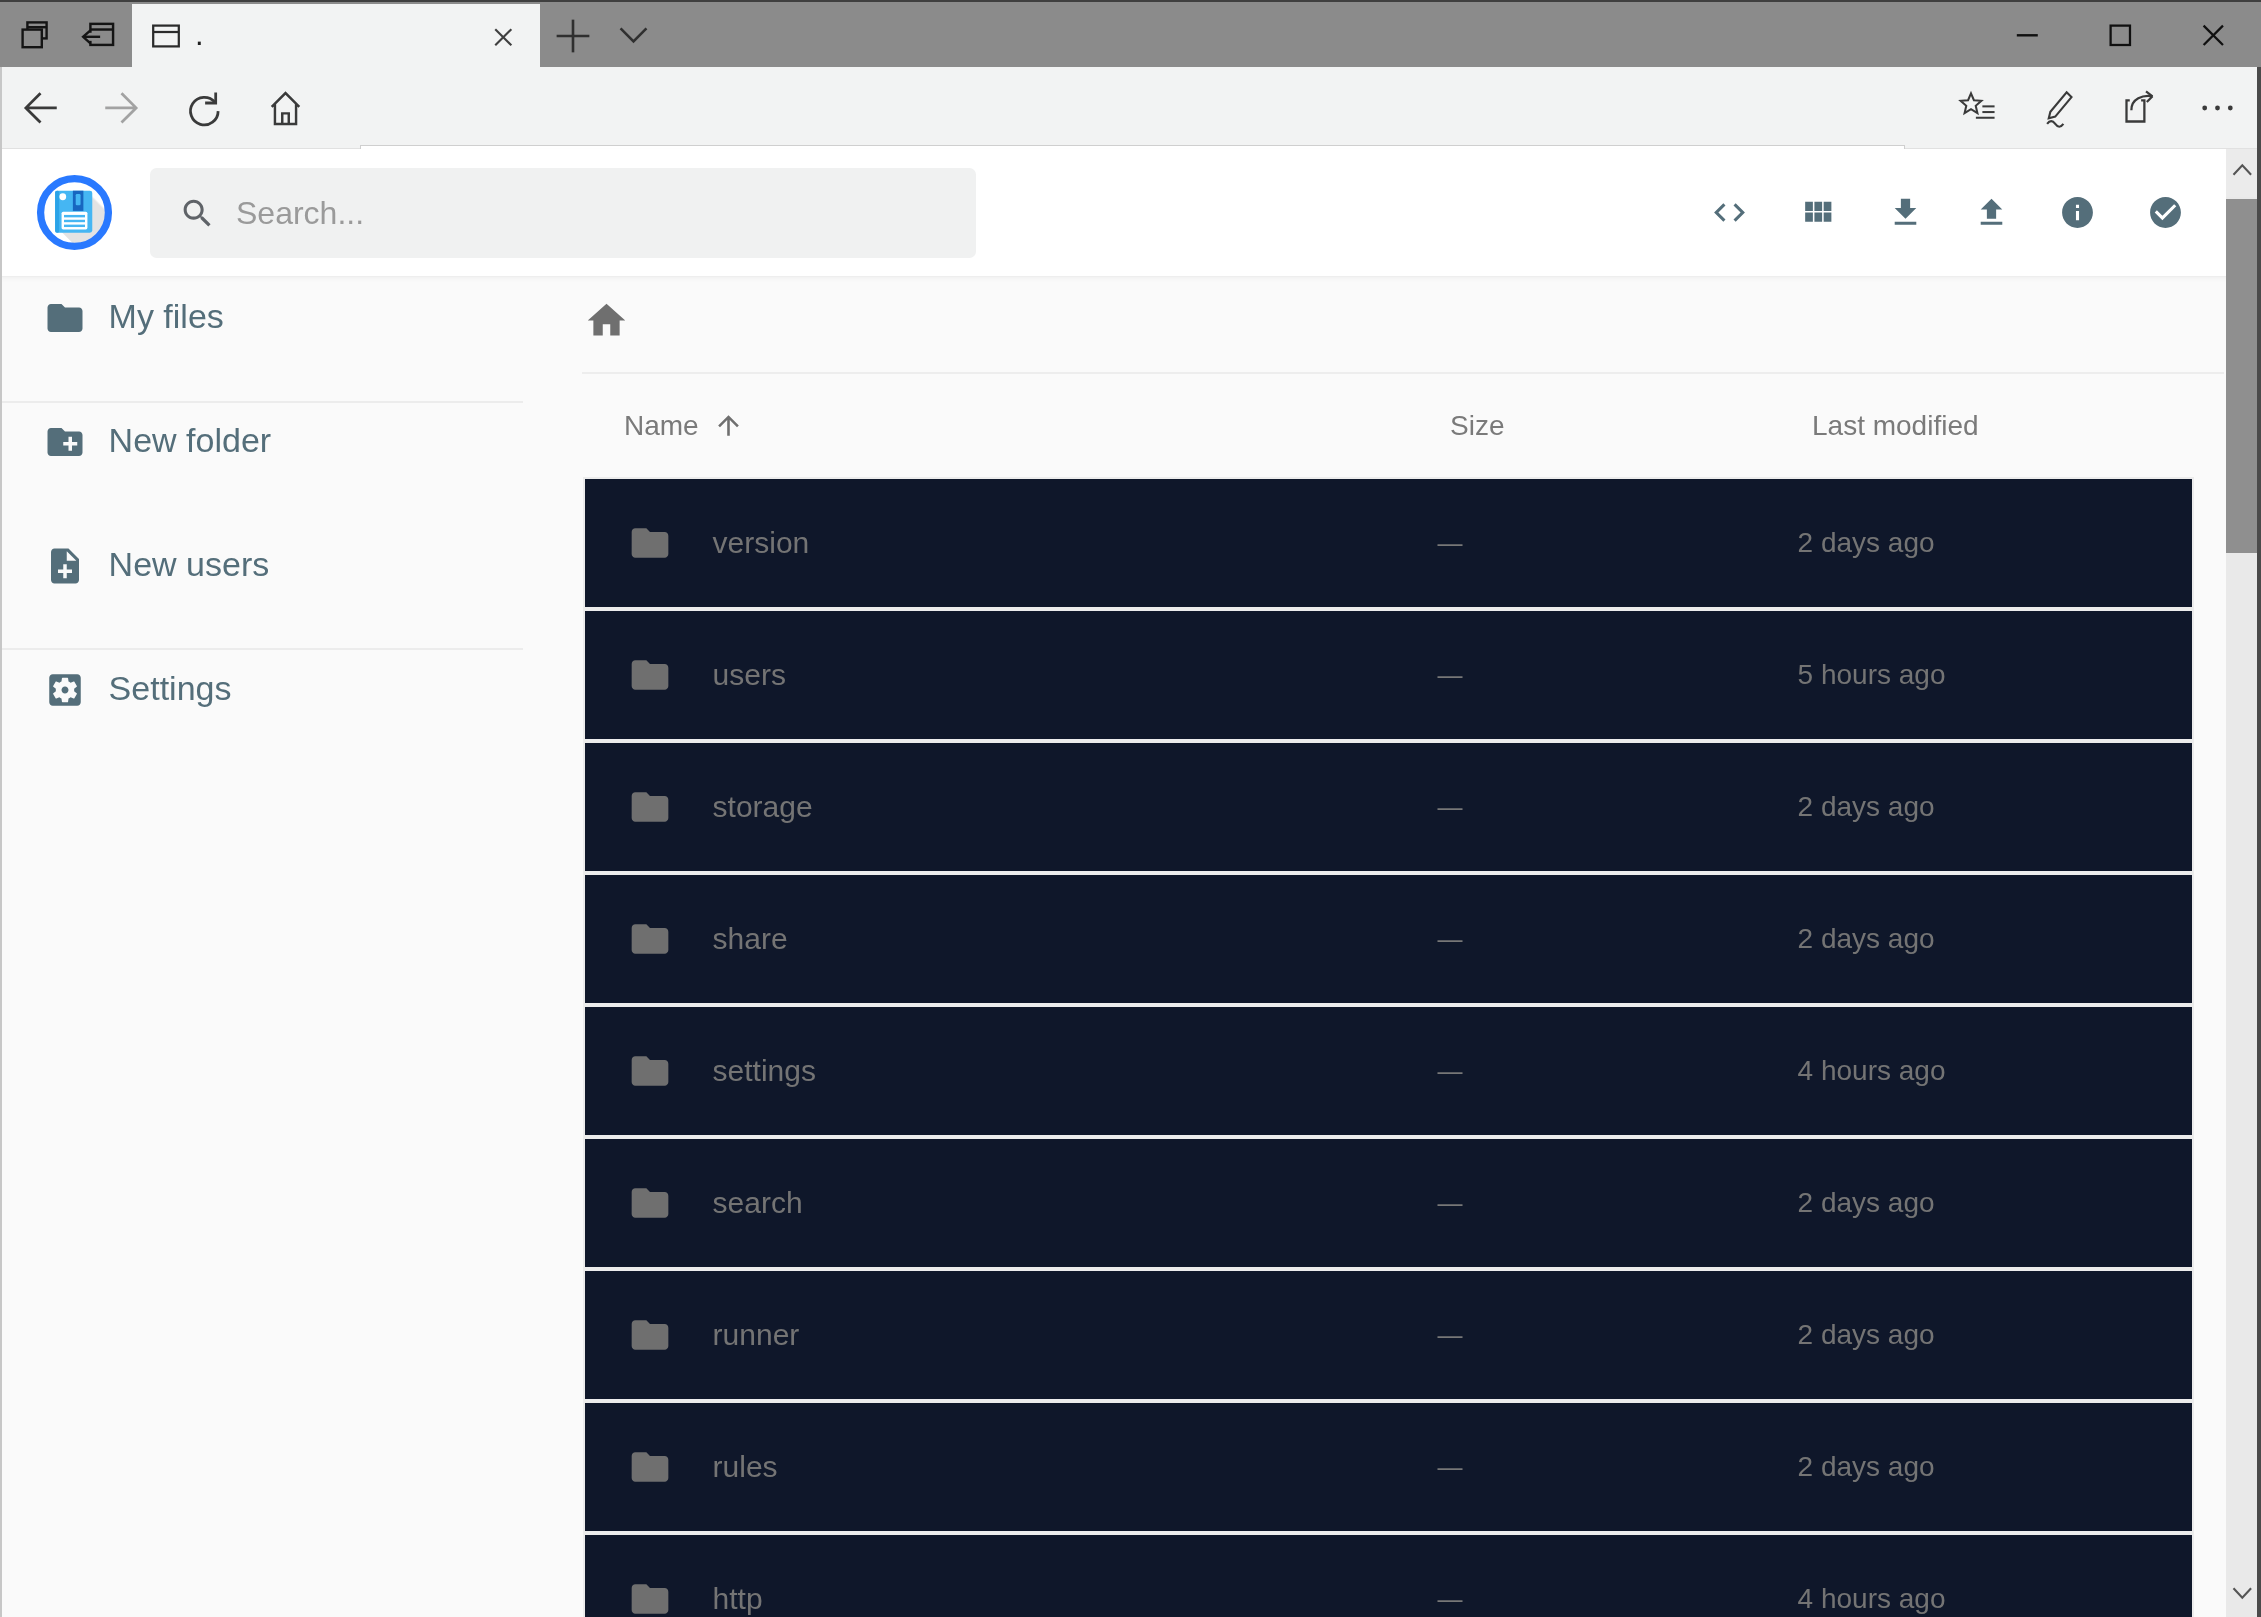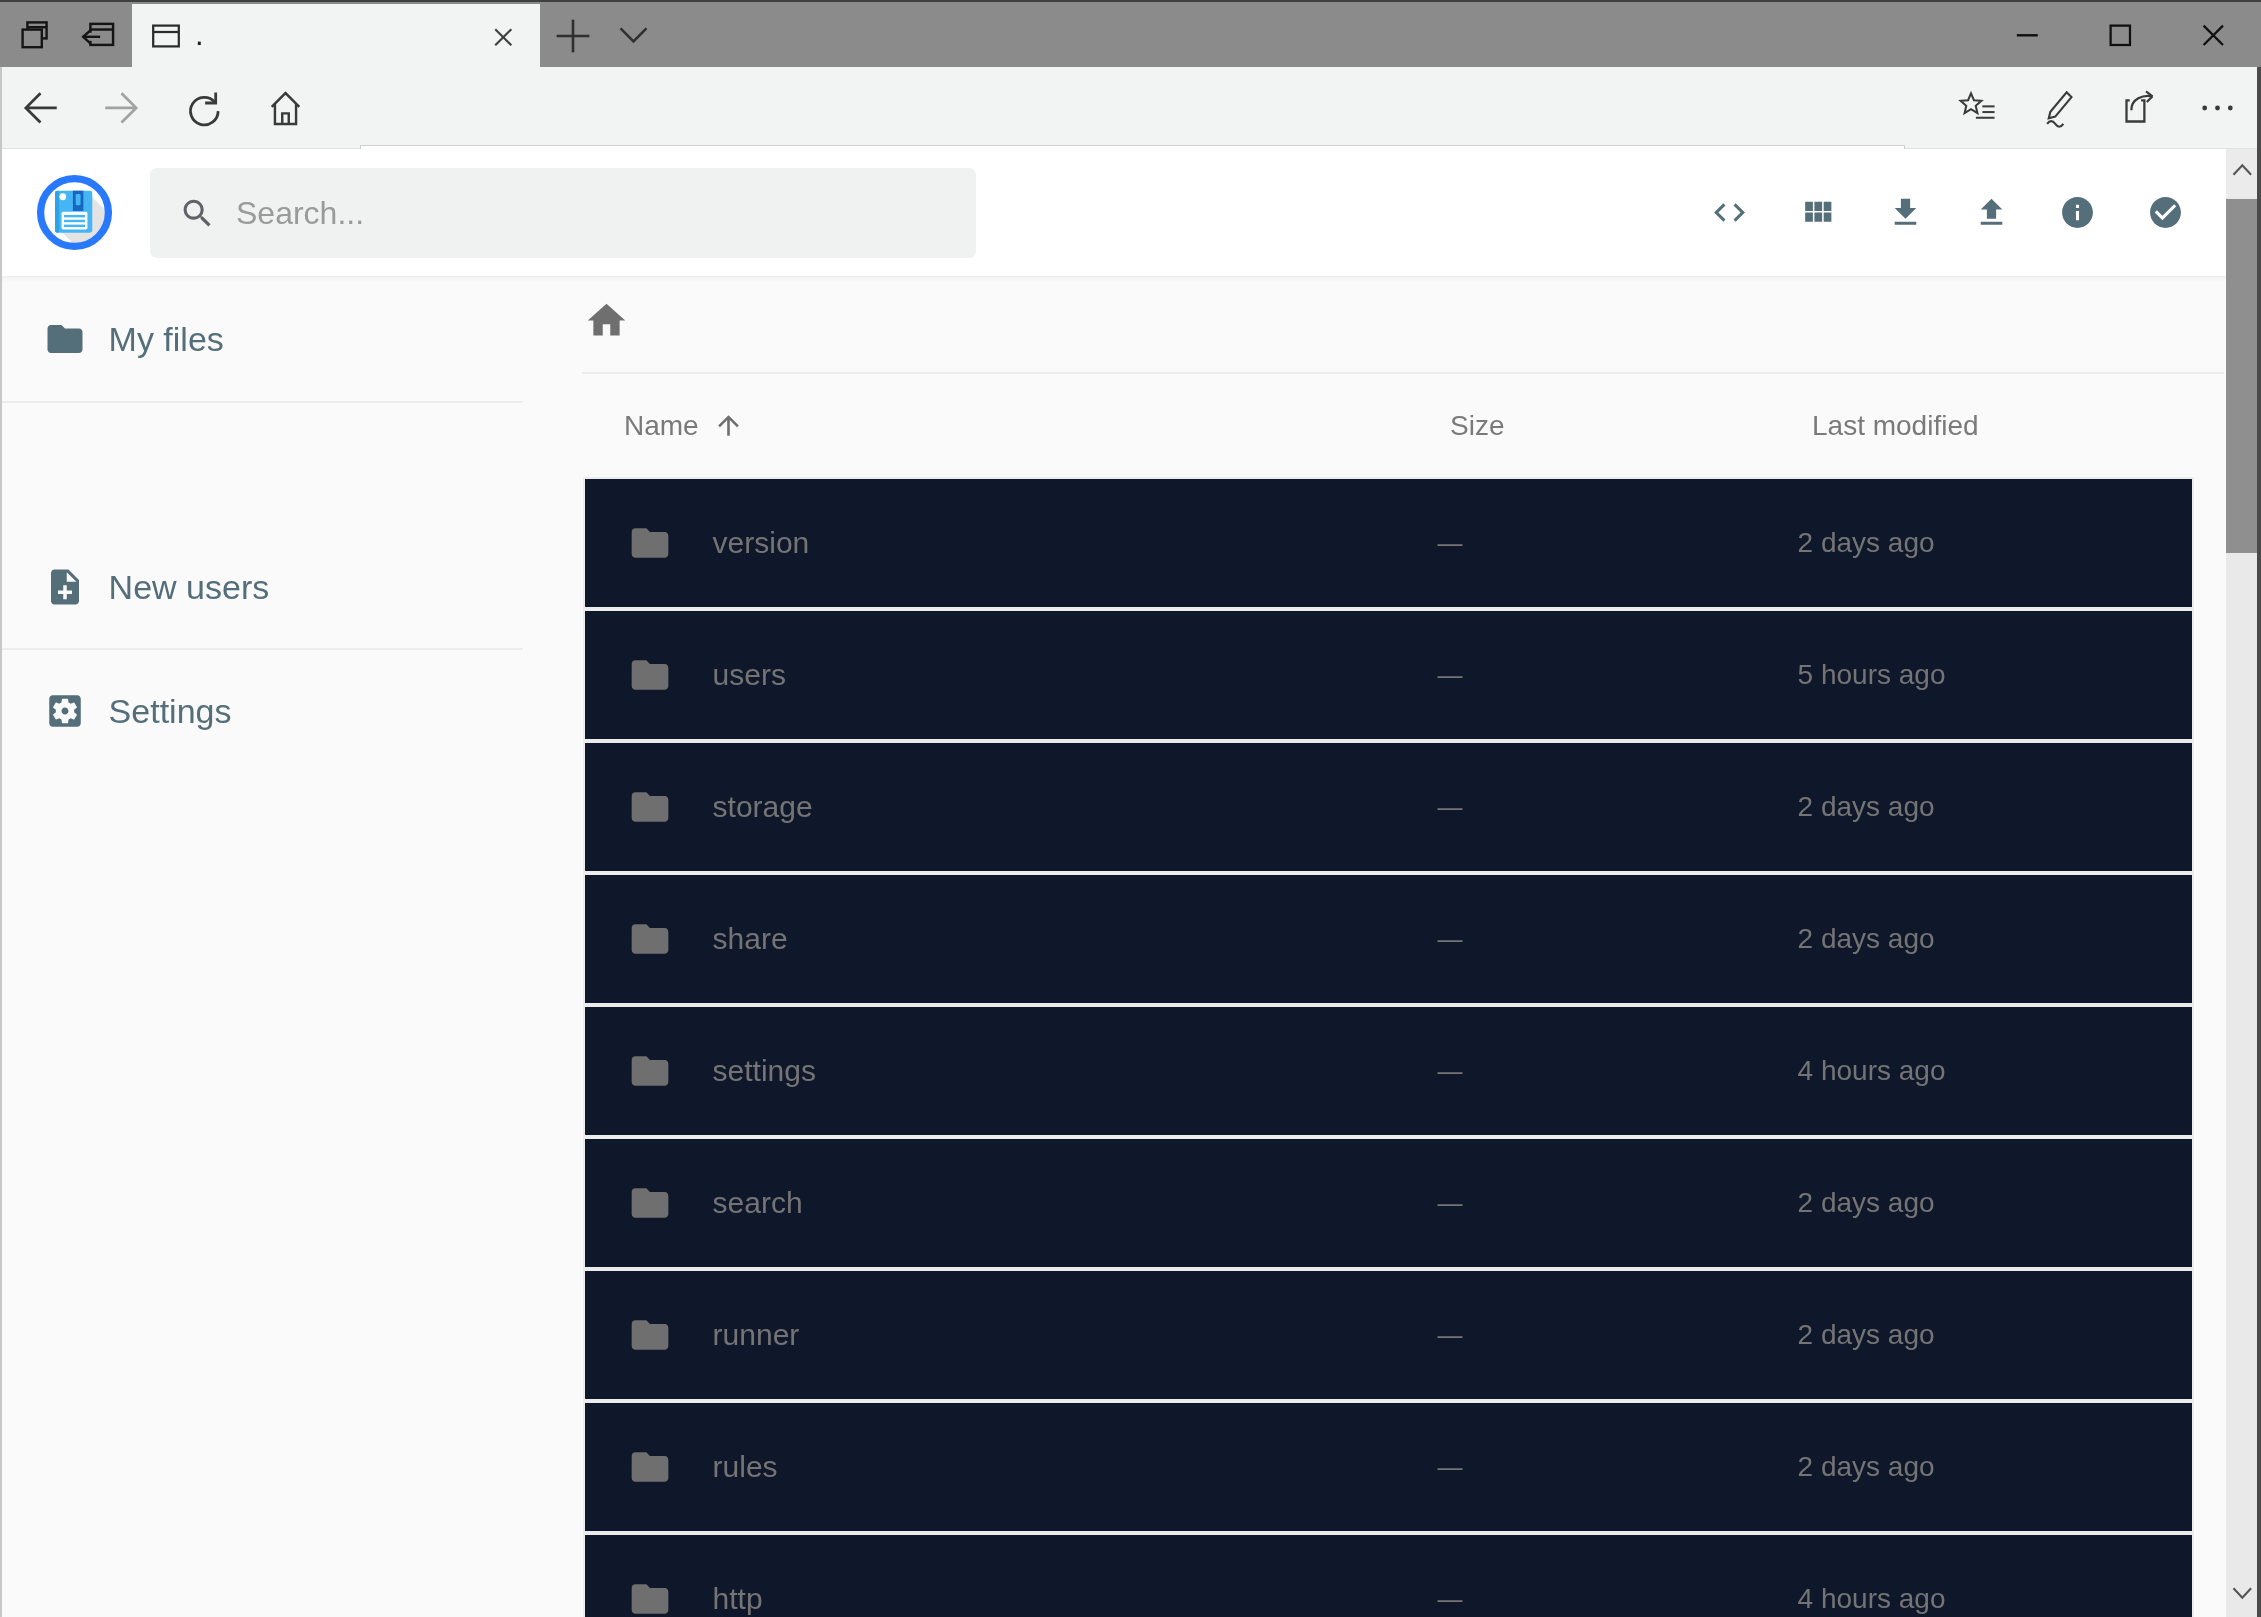--- a/index.html
+++ b/index.html
@@ -22,21 +22,21 @@
   .url .host{color:#2e2e2e;}
   .url .path{color:#8f8f8f;}
 
   
   .app-header{left:0;top:149px;width:2261px;height:128px;background:#ffffff;border-bottom:1.6px solid #eeeeee;
               box-shadow:0 2.4px 4.8px rgba(0,0,0,0.05);box-sizing:border-box;}
   .searchbox{left:150px;top:19.4px;width:804px;height:90px;background:#f0f1f1;border-radius:6.5px;padding-left:22px;}
   .search-ph{left:86px;top:0;height:90px;line-height:90px;font-size:32px;color:#9a9a9a;}
 
   
-  .sb-item{left:0;width:537px;height:84px;display:flex;align-items:center;padding-left:44px;box-sizing:border-box;cursor:pointer;}
+  .sb-item{left:0;width:537px;height:84px;display:flex;align-items:flex-start;padding-left:44px;box-sizing:border-box;cursor:pointer;}
   .sb-item span.lbl{margin-left:22.6px;font-size:34px;color:#546e7a;}
   .sb-div{left:0;width:523px;height:1.6px;background:#ececec;}
   .sb-footer{left:50px;top:949px;font-size:22px;line-height:31px;color:#9e9e9e;}
   .sb-footer .help{cursor:pointer;}
 
   
   .crumb-divider{left:582px;top:372px;width:1642px;height:1.6px;background:#ededed;}
   .colhead{top:407px;height:37px;display:flex;align-items:center;font-size:28px;color:#7a7a7a;margin-left:12px;}
   .listing{left:583px;top:477px;width:1611px;background:#ececec;padding:1.6px;box-sizing:border-box;}
   .row{position:relative;height:128px;background:#0f172a;margin-bottom:4px;cursor:pointer;}
@@ -211,20 +211,26 @@
   </div>
 
   <div class="abs sb-item" style="top:297px">
     <svg width="42" height="42" viewBox="0 0 24 24">
       <path fill="#546e7a" d="M10 4H4c-1.1 0-1.99.9-1.99 2L2 18c0 1.1.9 2 2 2h16c1.1 0 2-.9 2-2V8c0-1.1-.9-2-2-2h-8l-2-2z"></path>
     </svg>
     <span class="lbl">My files</span>
   </div>
   <div class="abs sb-div" style="top:401px"></div>
 
+  <div class="abs sb-item" style="top:421px">
+    <svg width="42" height="42" viewBox="0 0 24 24">
+      <path fill="#546e7a" d="M20 6h-8l-2-2H4c-1.1 0-1.99.9-1.99 2L2 18c0 1.1.9 2 2 2h16c1.1 0 2-.9 2-2V8c0-1.1-.9-2-2-2zm-1 8h-3v3h-2v-3h-3v-2h3V9h2v3h3v2z"></path>
+    </svg>
+    <span class="lbl">New folder</span>
+  </div>
 
   <div class="abs sb-item" style="top:545px">
     <svg width="42" height="42" viewBox="0 0 24 24">
       <path fill="#546e7a" d="M14 2H6c-1.1 0-1.99.9-1.99 2L4 20c0 1.1.89 2 1.99 2H18c1.1 0 2-.9 2-2V8l-6-6zm2 14h-3v3h-2v-3H8v-2h3v-3h2v3h3v2zm-3-7V3.5L18.5 9H13z"></path>
     </svg>
     <span class="lbl">New users</span>
   </div>
   <div class="abs sb-div" style="top:648px"></div>
 
   <div class="abs sb-item" style="top:669px">

